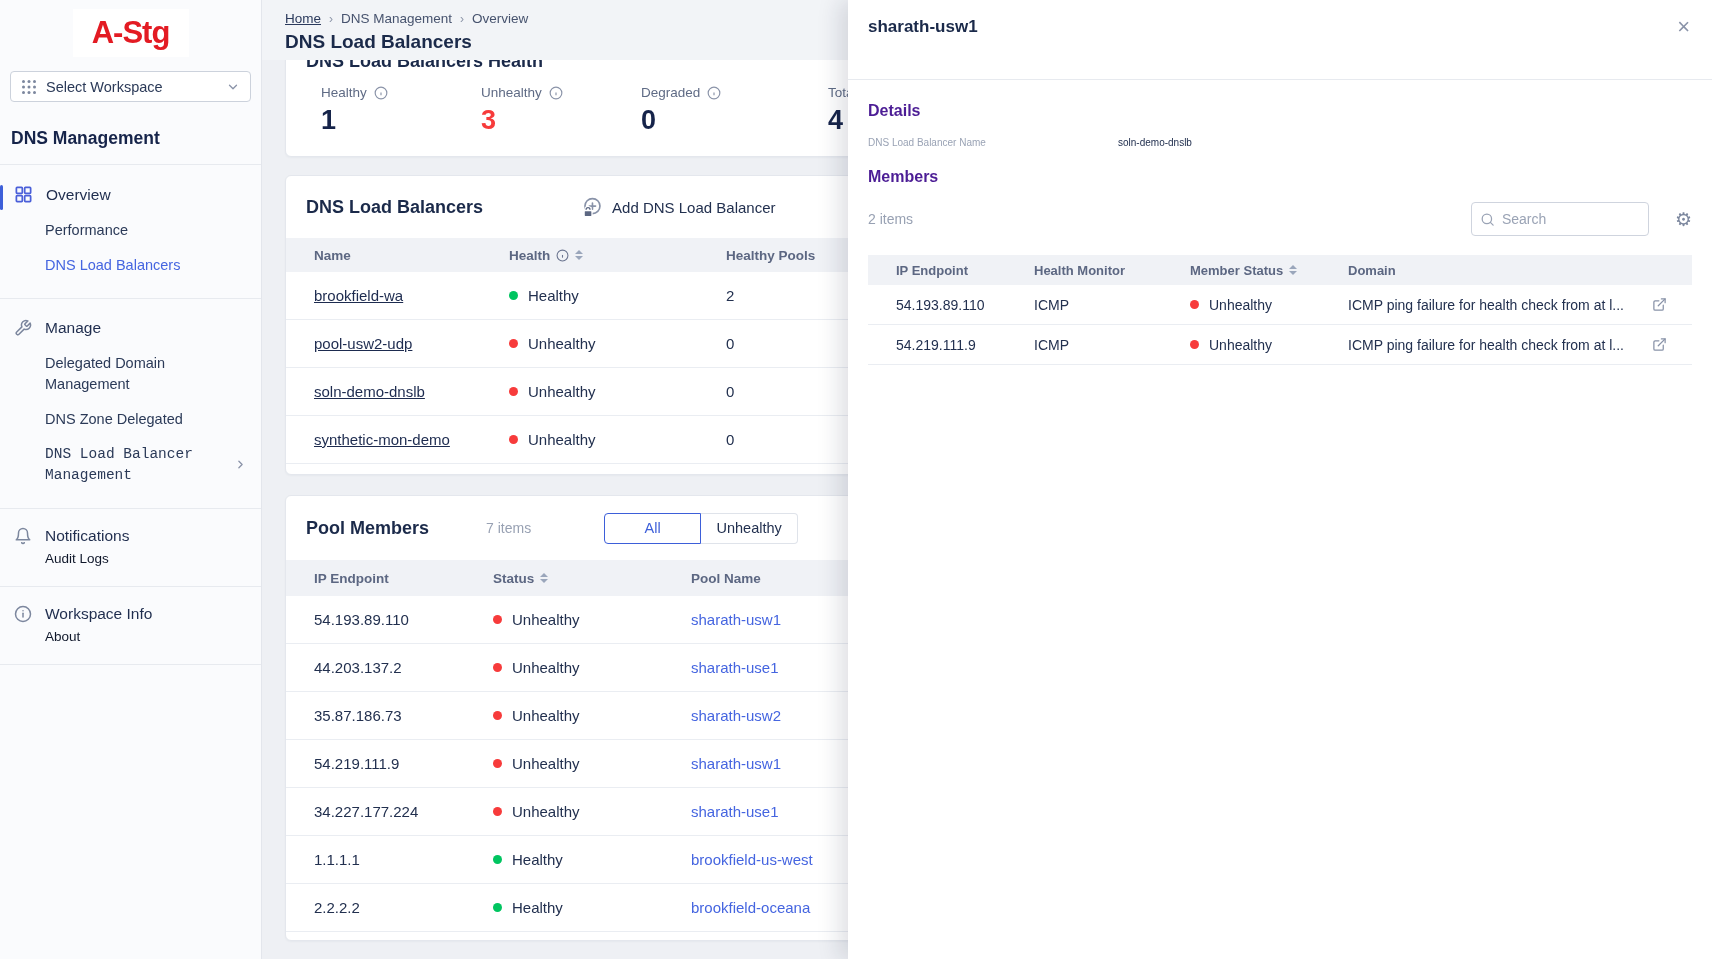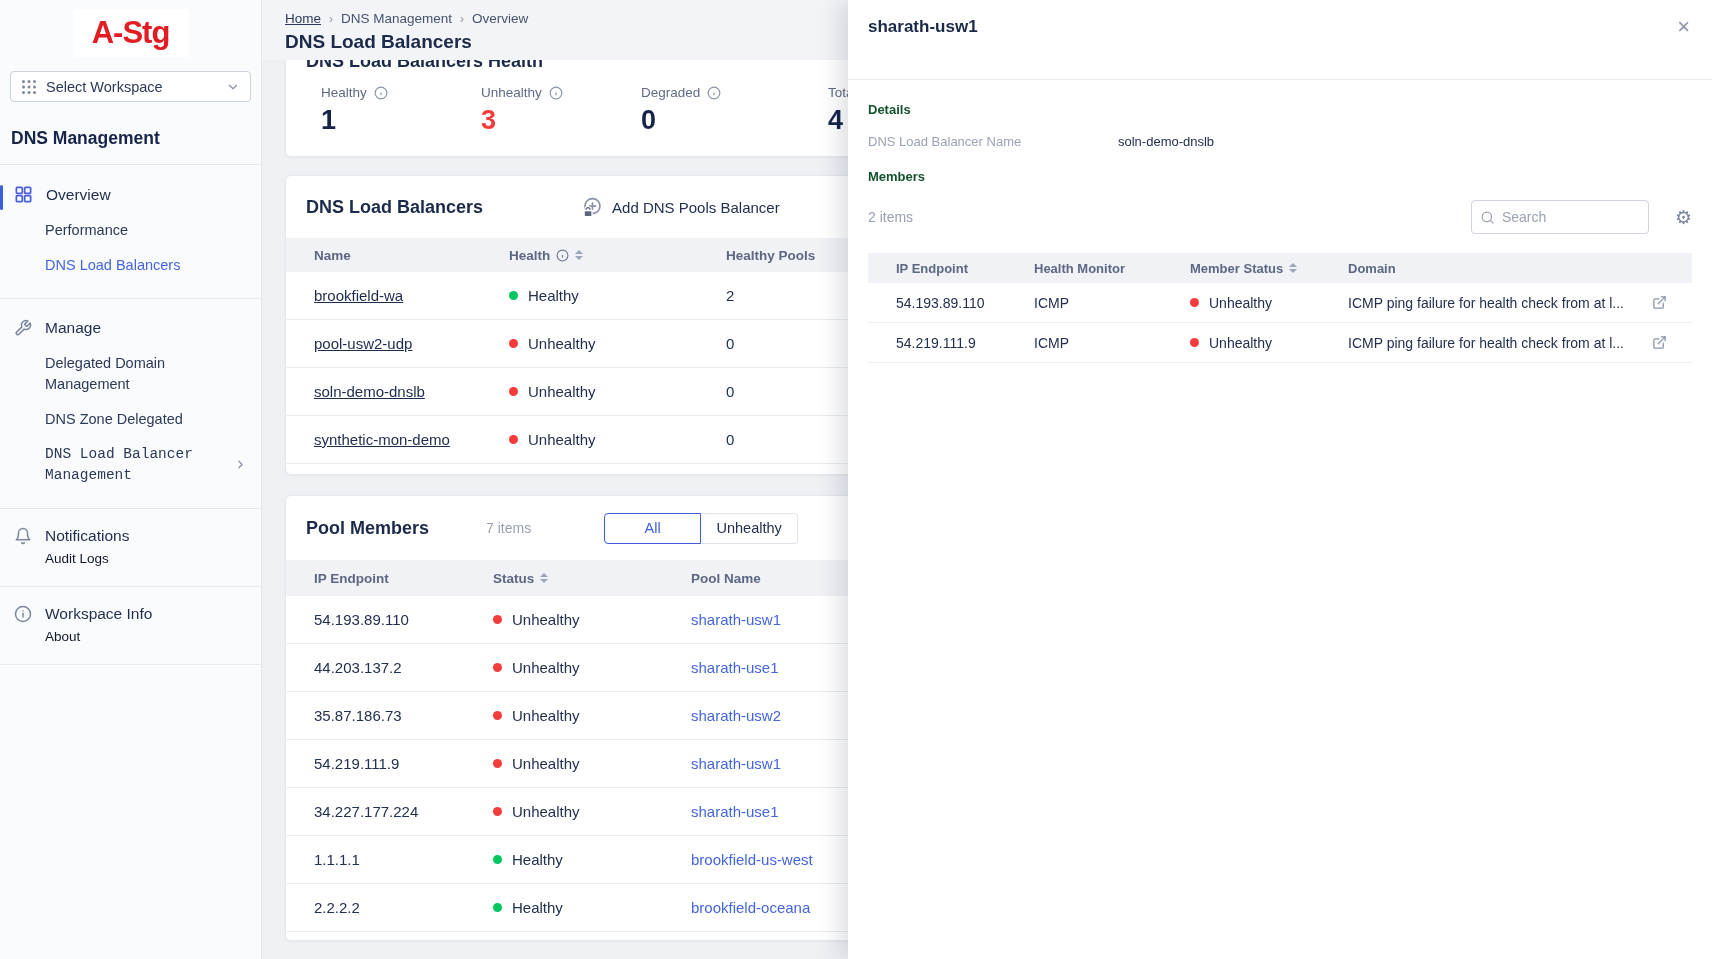--- a/index.html
+++ b/index.html
@@ -101,22 +101,22 @@
   
   .drawer {
     position:absolute; left:848px; top:0; width:864px; height:959px; background:#fff; z-index:20;
     box-shadow:-8px 0 22px rgba(20,30,60,0.14);
   }
   .drawer-head { padding:17px 20px 0; height:80px; border-bottom:1px solid #e7eaef; position:relative; }
   .drawer-title { font-size:17px; font-weight:600; color:#1b2a4a; }
   .drawer-sub { margin-top:7px; font-size:13px; color:#9aa3b5; }
   .drawer-close { position:absolute; right:22px; top:16px; font-size:22px; color:#8a93a8; cursor:pointer; line-height:1; }
   .drawer-body { padding:0 20px; }
-  .section-head { font-size:13px; font-weight:700; color:#14532d; }
-  .detail-row { display:flex; margin-top:17px; font-size:13px; }
+  .section-head { font-size:16px; font-weight:700; color:#4c1d95; }
+  .detail-row { display:flex; margin-top:17px; font-size:10px; }
   .detail-label { width:250px; color:#9aa3b5; }
   .detail-value { color:#22304f; }
   .members-head { margin-top:20px; }
   .members-bar { margin-top:16px; display:flex; align-items:center; }
   .search-box { display:flex; align-items:center; width:178px; height:31px; border:1px solid #cfd4de; border-radius:4px; padding:16px 8px; gap:7px; background:#fff; }
   .search-box input { border:none; outline:none; width:100%; font-size:14px; color:#22304f; font-family:inherit; background:transparent; }
   .search-box input::placeholder { color:#9aa3b5; }
   .gear { margin-left:26px; font-size:19px; color:#7c879e; cursor:pointer; line-height:1; }
   .dr-table { margin-top:19px; }
   .dr-grid { grid-template-columns:138px 156px 158px 1fr 40px; }
@@ -287,21 +287,21 @@
         <span>
           <svg width="22" height="22" viewBox="0 0 24 24">
             <circle cx="12.5" cy="11" r="8.2" fill="none" stroke="#8892a8" stroke-width="1.8"></circle>
             <line x1="12.5" y1="7.6" x2="12.5" y2="14.4" stroke="#8892a8" stroke-width="1.8" stroke-linecap="round"></line>
             <line x1="9.1" y1="11" x2="15.9" y2="11" stroke="#8892a8" stroke-width="1.8" stroke-linecap="round"></line>
             <path d="M5.6 16.2v-1.4a2.1 2.1 0 0 1 4.2 0v1.4" fill="none" stroke="#ffffff" stroke-width="3.4"></path>
             <path d="M5.6 16.2v-1.4a2.1 2.1 0 0 1 4.2 0v1.4" fill="none" stroke="#5c6782" stroke-width="1.5"></path>
             <rect x="3.4" y="15.8" width="8.6" height="6.6" rx="1.2" fill="#5c6782" stroke="#ffffff" stroke-width="1.4"></rect>
           </svg>
         </span>
-        <span>Add DNS Pools Balancer</span>
+        <span>Add DNS Load Balancer</span>
       </div>
       <div class="items-count">4 items</div>
     </div>
     <div class="t-head lb-grid">
       <div>Name</div>
       <div class="col-flex">
         <span>Health</span>
         <span style="margin-left:6px">
             <svg width="13" height="13" viewBox="0 0 24 24" fill="none" stroke="#6b7590" stroke-width="2">
               <circle cx="12" cy="12" r="10"></circle>

